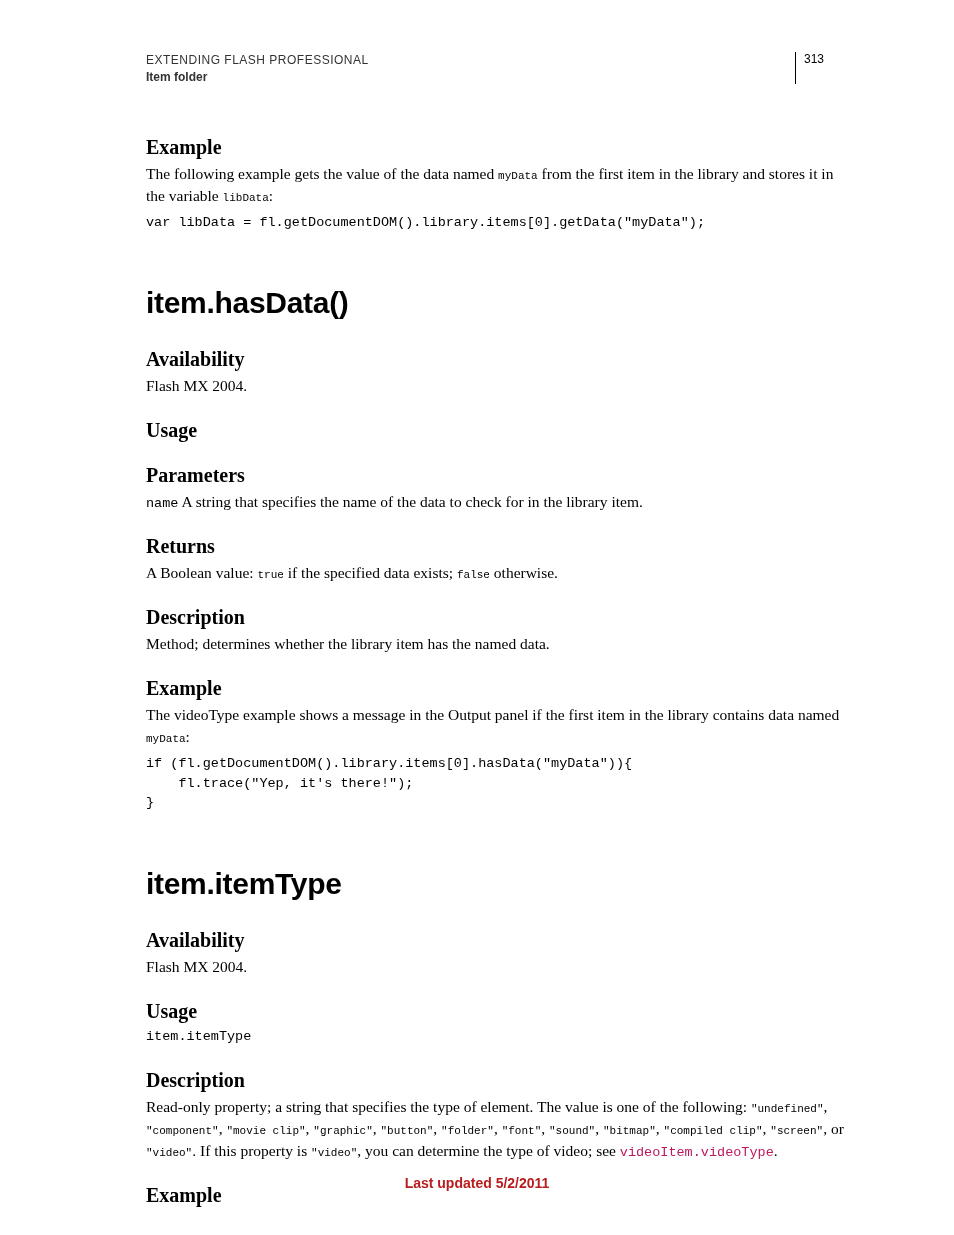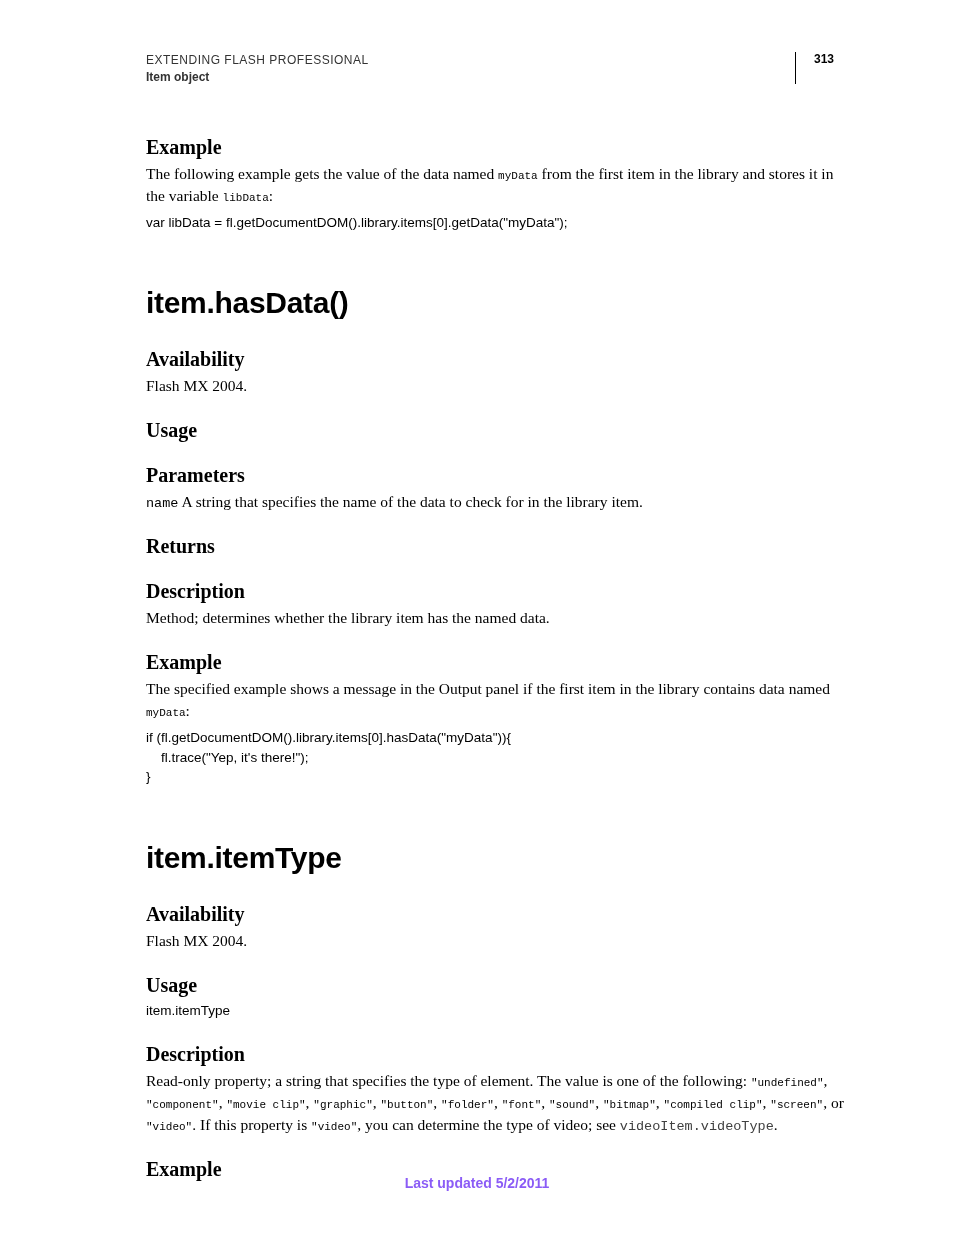--- a/index.html
+++ b/index.html
@@ -31,23 +31,23 @@
     line-height: 1.4;
     color: #333;
   }
   .header-left .sub {
     font-weight: bold;
     letter-spacing: 0;
     font-size: 12px;
   }
   .header-right {
     width: 40px;
-    text-align: center;
+    text-align: left;
     font-family: "Myriad Pro", Arial, Helvetica, sans-serif;
-    font-weight: bold;
+    font-weight: normal;
     font-size: 12px;
     border-left: 1.5px solid #000;
     padding-left: 8px;
     padding-bottom: 18px;
     padding-top: 0;
   }
   .section-label {
     font-weight: bold;
     font-size: 20px;
     margin-top: 22px;
@@ -56,65 +56,65 @@
   .body {
     font-size: 15.5px;
     line-height: 1.42;
     margin: 0 0 2px 0;
   }
   code, .code {
     font-family: Liberation Mono, monospace;
     font-size: 11px;
   }
   pre.code-block {
-    font-family: Liberation Sans, sans-serif;
+    font-family: Liberation Mono, monospace;
     font-size: 13.5px;
     white-space: pre;
     margin: 6px 0 0 0;
     line-height: 1.45;
   }
   h2.api-heading {
     font-family: Liberation Sans, sans-serif;
     font-weight: 800;
     font-size: 30px;
     margin: 54px 0 28px 0;
     letter-spacing: -0.3px;
   }
   .param-name {
     font-family: "Courier New", Courier, monospace;
     font-size: 13.5px;
     font-weight: normal;
   }
   a.link {
-    color: #404040;
+    color: #be185d;
     text-decoration: none;
     font-family: "Courier New", Courier, monospace;
     font-size: 13.5px;
   }
   .footer {
     position: absolute;
     bottom: 44px;
     left: 0;
     width: 100%;
     text-align: center;
     font-family: "Myriad Pro", Arial, Helvetica, sans-serif;
     font-weight: bold;
-    color: #8b5cf6;
+    color: #b91c1c;
     font-size: 14px;
   }
 </style>
 </head>
 <body>
 
 <div class="page">
 
   <div class="header-row">
     <div class="header-left">
       <span>EXTENDING FLASH PROFESSIONAL</span><br>
-      <span class="sub">Item object</span>
+      <span class="sub">Item folder</span>
     </div>
     <div class="header-right">313</div>
   </div>
 
   <div class="section-label">Example</div>
   <p class="body">
     <span>The following example gets the value of the data named </span><code>myData</code><span> from the first item in the library and stores it in the variable </span><code>libData</code><span>:</span>
   </p>
   <pre class="code-block">var libData = fl.getDocumentDOM().library.items[0].getData("myData");</pre>
 
@@ -124,27 +124,30 @@
   <p class="body">Flash MX 2004.</p>
 
   <div class="section-label">Usage</div>
 
   <div class="section-label">Parameters</div>
   <p class="body">
     <span class="param-name">name</span><span>  A string that specifies the name of the data to check for in the library item.</span>
   </p>
 
   <div class="section-label">Returns</div>
+  <p class="body">
+    <span>A Boolean value: </span><code>true</code><span> if the specified data exists; </span><code>false</code><span> otherwise.</span>
+  </p>
 
   <div class="section-label">Description</div>
   <p class="body">Method; determines whether the library item has the named data.</p>
 
   <div class="section-label">Example</div>
   <p class="body">
-    <span>The specified example shows a message in the Output panel if the first item in the library contains data named </span><code>myData</code><span>:</span>
+    <span>The videoType example shows a message in the Output panel if the first item in the library contains data named </span><code>myData</code><span>:</span>
   </p>
   <pre class="code-block">if (fl.getDocumentDOM().library.items[0].hasData("myData")){
     fl.trace("Yep, it's there!");
 }</pre>
 
   <h2 class="api-heading">item.itemType</h2>
 
   <div class="section-label">Availability</div>
   <p class="body">Flash MX 2004.</p>
 

